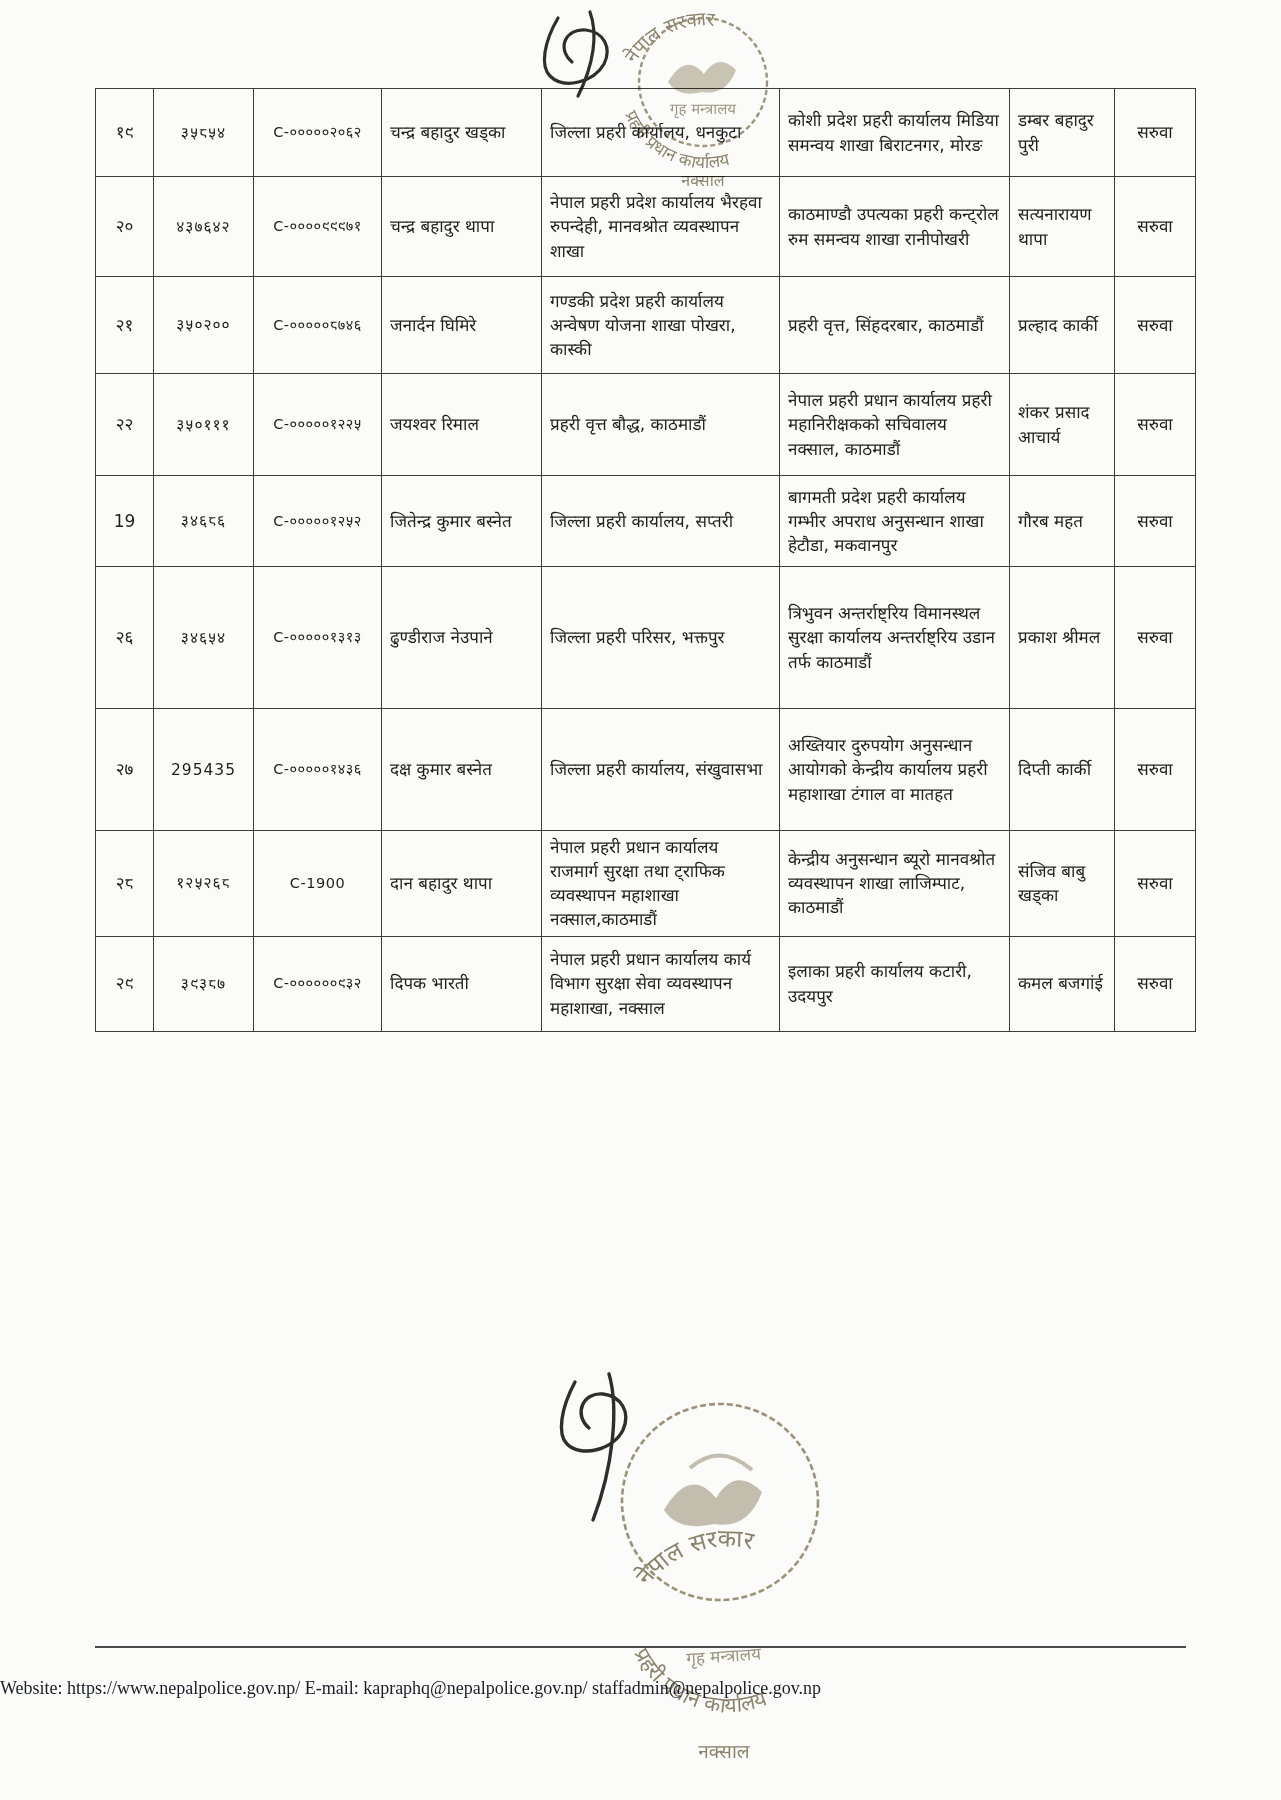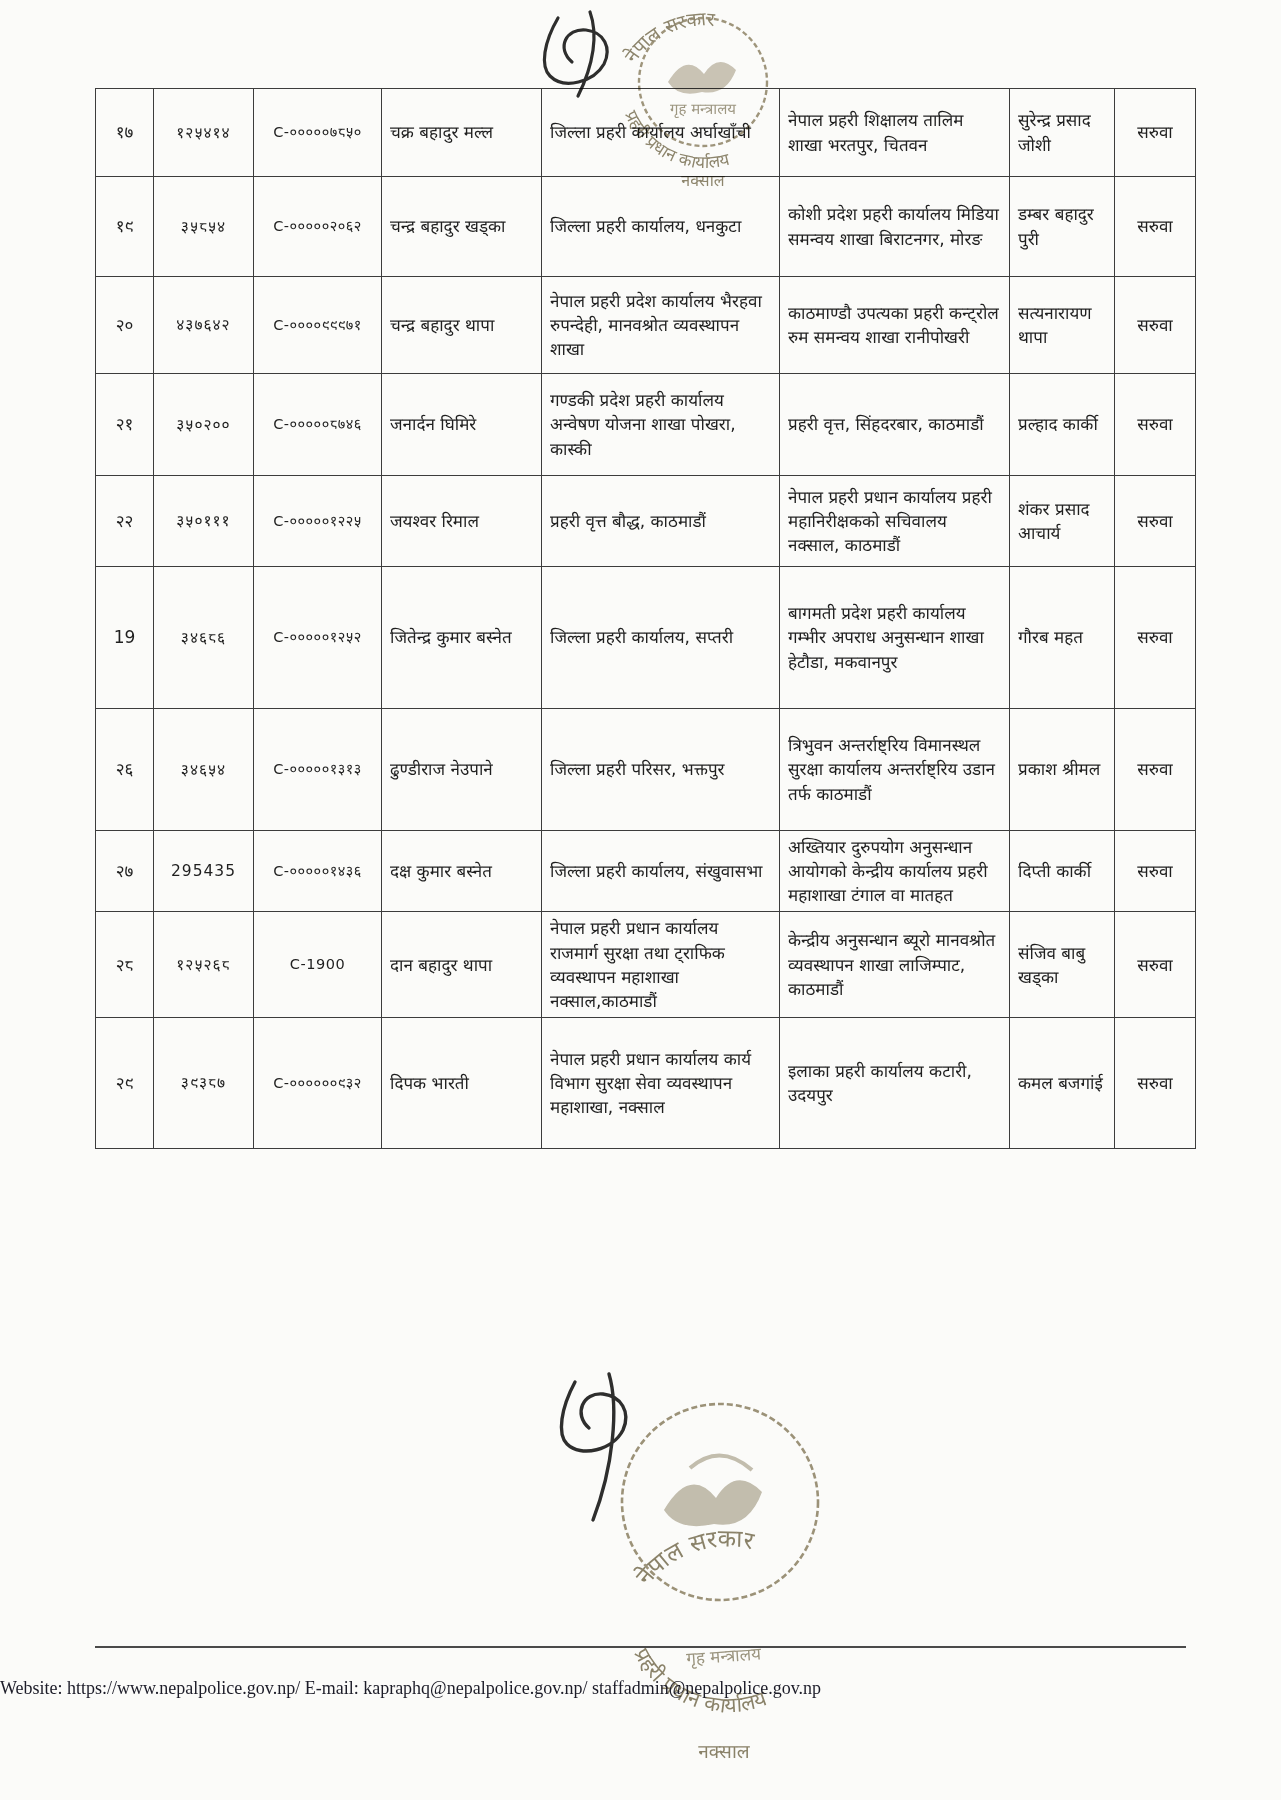--- a/index.html
+++ b/index.html
@@ -64,30 +64,20 @@
           <col style="width:100px">
           <col style="width:128px">
         <col style="width:160px">
           <col style="width:238px">
           <col style="width:230px">
         <col style="width:105px">
           <col style="width:81px">
       </colgroup>
       <tbody id="rows-body">
           <tr>
-            <td class="c-sn">१७</td>
-            <td class="c-num">१२५४१४</td>
-            <td class="c-code">C-०००००७८५०</td>
-            <td class="c-name">चक्र बहादुर मल्ल</td>
-            <td class="c-from">जिल्ला प्रहरी कार्यालय अर्घाखाँची</td>
-            <td class="c-to">नेपाल प्रहरी शिक्षालय तालिम शाखा भरतपुर, चितवन</td>
-            <td class="c-repl">सुरेन्द्र प्रसाद जोशी</td>
-            <td class="c-remark">सरुवा</td>
-          </tr>
-          <tr>
             <td class="c-sn">१९</td>
             <td class="c-num">३५८५४</td>
             <td class="c-code">C-०००००२०६२</td>
             <td class="c-name">चन्द्र बहादुर खड्का</td>
             <td class="c-from">जिल्ला प्रहरी कार्यालय, धनकुटा</td>
             <td class="c-to">कोशी प्रदेश प्रहरी कार्यालय मिडिया समन्वय शाखा बिराटनगर, मोरङ</td>
             <td class="c-repl">डम्बर बहादुर पुरी</td>
             <td class="c-remark">सरुवा</td>
           </tr>
           <tr>

